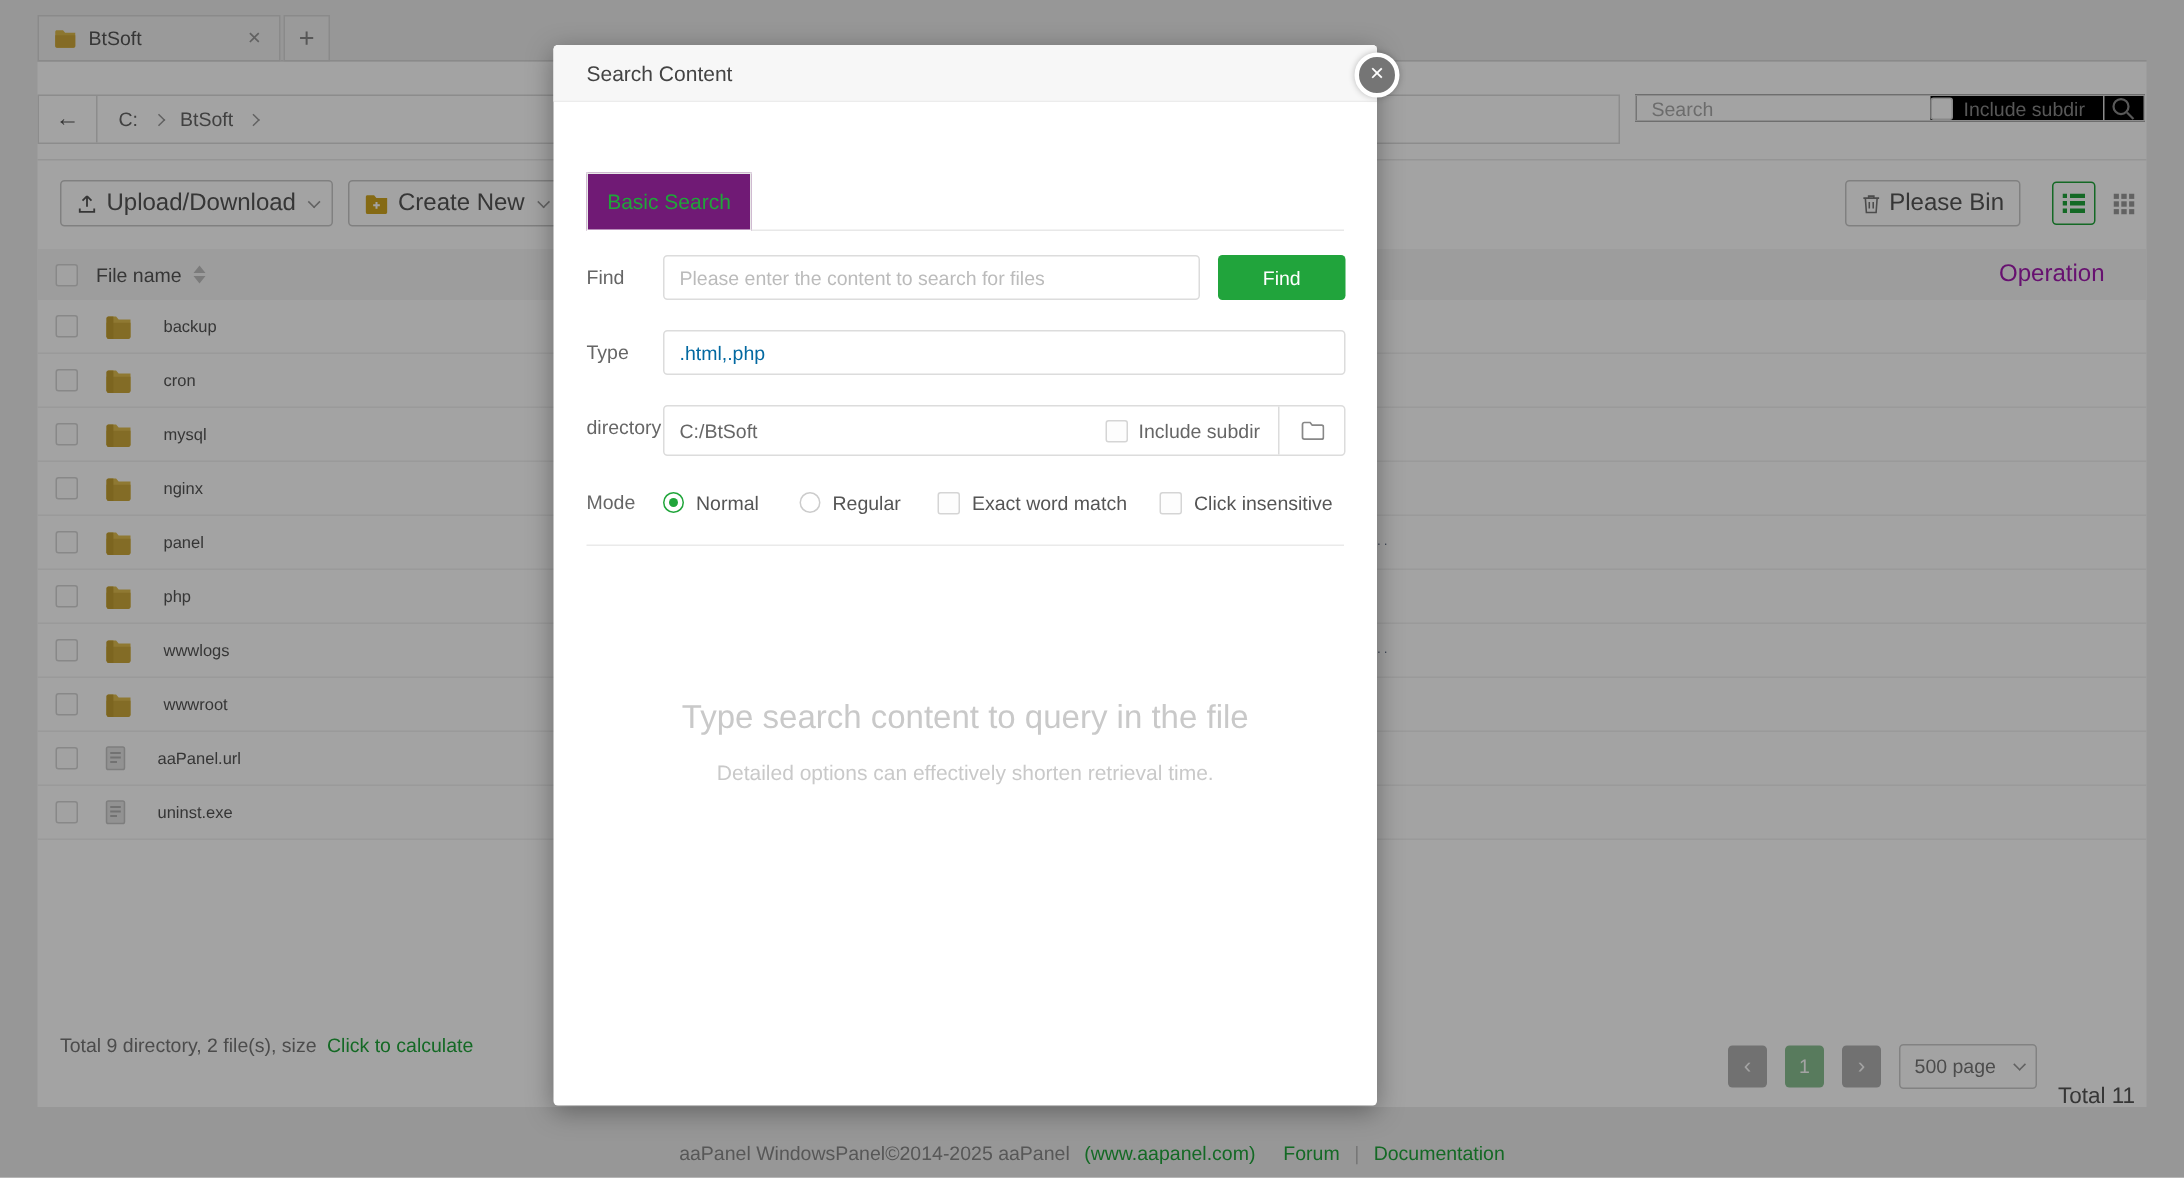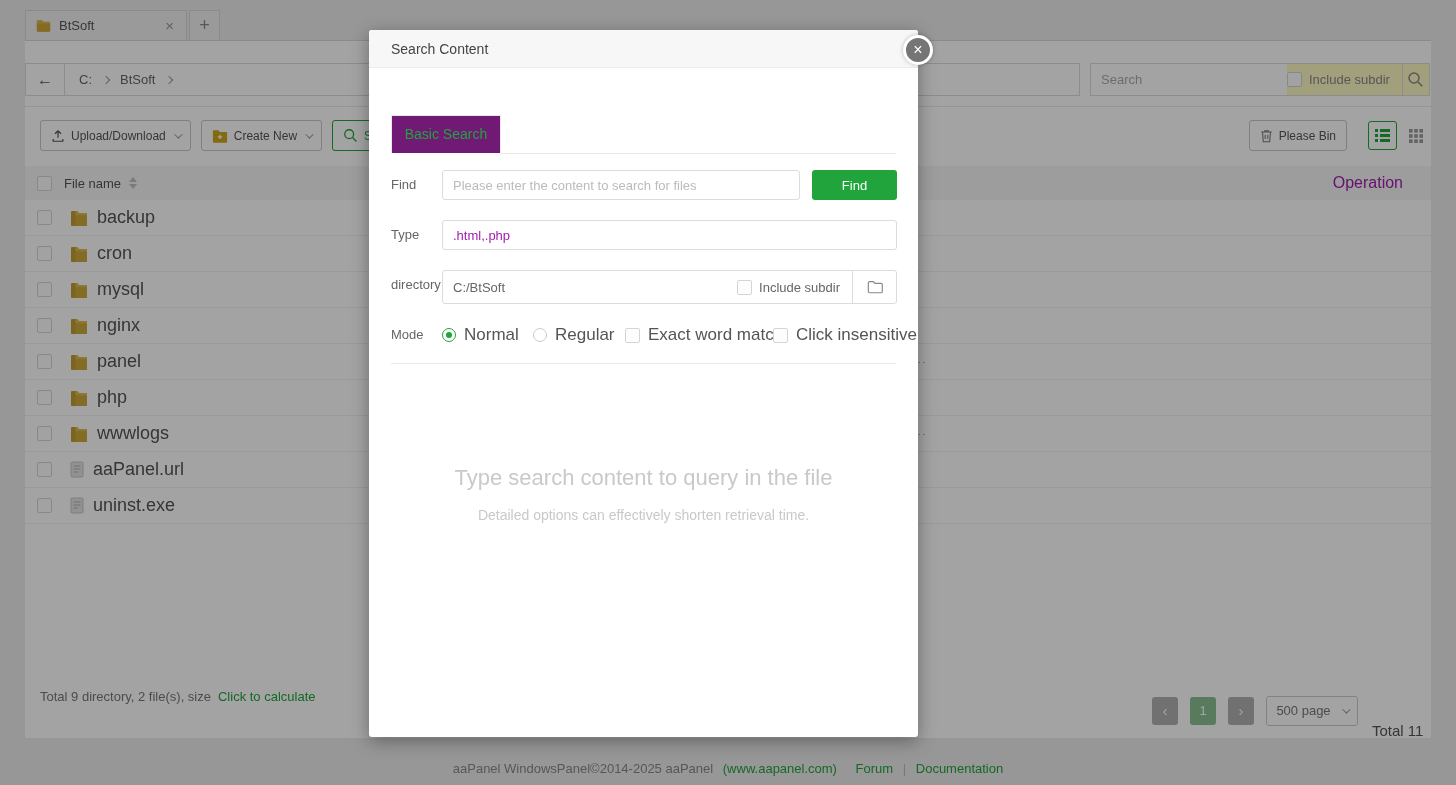--- a/index.html
+++ b/index.html
@@ -17,50 +17,50 @@
   .tab .tclose { color:#999; font-size:15px; padding:0 2px; cursor:pointer; }
   .tabline { position:absolute; left:25px; top:40px; width:1406px; height:1px; background:#d8d8d8; z-index:1; }
 
   
   .pathbar { position:absolute; left:25px; top:63px; width:1055px; height:33px; background:#fff; border:1px solid #dcdcdc; display:flex; align-items:center; }
   .backbtn { width:39px; height:100%; border-right:1px solid #dcdcdc; display:flex; align-items:center; justify-content:center; color:#555; font-size:16px; cursor:pointer; }
   .crumbs { display:flex; align-items:center; padding-left:14px; }
   .crumb { font-size:13px; color:#666; cursor:pointer; }
   .chev-r { width:6px; height:6px; border-top:1.5px solid #999; border-right:1.5px solid #999; transform:rotate(45deg); margin:0 11px; }
 
-  .searchgroup { position:absolute; left:1090px; top:63px; width:340px; height:33px; background:#fef9c3; border:1px solid #dcdcdc; display:flex; align-items:center; }
+  .searchgroup { position:absolute; left:1090px; top:63px; width:340px; height:18px; background:#000000; border:1px solid #dcdcdc; display:flex; align-items:center; }
   .searchgroup input { border:none; outline:none; flex:1; height:100%; padding:0 10px; font-size:13px; color:#555; font-family:inherit; }
   .searchgroup input::placeholder { color:#aaa; }
   .sg-label { font-size:13px; color:#888; margin:0 12px 0 7px; white-space:nowrap; }
   .vsep { width:1px; height:100%; background:#dcdcdc; }
   .magbtn { width:40px; height:100%; display:flex; align-items:center; justify-content:center; cursor:pointer; }
 
   .section-line { position:absolute; left:25px; top:106px; width:1406px; height:1px; background:#e9e9e9; }
 
   
   .toolbar { position:absolute; left:40px; top:120px; display:flex; gap:10px; }
-  .tbtn { height:31px; background:#fff; border:1px solid #c9c9c9; border-radius:3px; display:flex; align-items:center; padding:0 10px; font-size:12px; color:#555; gap:6px; cursor:pointer; white-space:nowrap; }
+  .tbtn { height:31px; background:#fff; border:1px solid #c9c9c9; border-radius:3px; display:flex; align-items:center; padding:0 10px; font-size:16px; color:#555; gap:6px; cursor:pointer; white-space:nowrap; }
   .tbtn.green { border-color:#20a53a; color:#20a53a; }
   .chev-d { width:6px; height:6px; border-right:1.5px solid #999; border-bottom:1.5px solid #999; transform:rotate(45deg) translateY(-2px); margin-left:2px; }
   .toolbar-right { position:absolute; right:26px; top:120px; display:flex; align-items:center; }
   .viewtoggle { width:29px; height:29px; border-radius:3px; display:flex; align-items:center; justify-content:center; cursor:pointer; }
   .viewtoggle.listv { border:1px solid #20a53a; margin-left:21px; }
   .viewtoggle.gridv { margin-left:4px; }
 
   
   .thead { position:absolute; left:25px; top:166px; width:1406px; height:34px; background:#f6f6f6; display:flex; align-items:center; padding-left:12px; }
   .thead .hname { font-size:13px; color:#555; margin-left:12px; }
   .sorter { display:inline-flex; flex-direction:column; margin-left:8px; gap:2px; cursor:pointer; }
   .sorter .up { width:0; height:0; border-left:4px solid transparent; border-right:4px solid transparent; border-bottom:5px solid #c0c0c0; }
   .sorter .dn { width:0; height:0; border-left:4px solid transparent; border-right:4px solid transparent; border-top:5px solid #c0c0c0; }
   .hop { margin-left:auto; padding-right:28px; font-size:16px; color:#a21caf; }
 
   .rows { position:absolute; left:25px; top:200px; width:1406px; }
   .frow { height:36px; display:flex; align-items:center; padding-left:12px; border-bottom:1px solid #f1f1f1; position:relative; cursor:pointer; }
-  .frow .fname { font-size:18px; color:#555; margin-left:9px; }
+  .frow .fname { font-size:11px; color:#555; margin-left:21px; }
   .frow .ficon { margin-left:18px; display:flex; }
   .trail { position:absolute; left:893px; top:11px; font-size:9px; color:#69758a; letter-spacing:2px; }
 
   .cb { width:15px; height:15px; border:1px solid #d5d5d5; border-radius:2px; background:#fdfdfd; flex:none; cursor:pointer; }
 
   
   .totals { position:absolute; left:40px; top:689px; font-size:13px; color:#777; display:flex; gap:7px; }
   .greenlink { color:#20a53a; cursor:pointer; }
   .pager { position:absolute; left:1152px; top:682px; display:flex; align-items:center; gap:12px; }
   .pbtn { width:26px; height:28px; border-radius:3px; background:#b1b1b1; color:#fff; display:flex; align-items:center; justify-content:center; font-size:15px; cursor:pointer; }
@@ -76,28 +76,28 @@
   
   .dim { position:absolute; inset:0; background:rgba(0,0,0,0.36); z-index:10; }
 
   
   .modal { position:absolute; left:369px; top:30px; width:549px; height:707px; background:#fff; z-index:20; border-radius:3px; box-shadow:0 4px 18px rgba(0,0,0,.35); }
   .m-header { height:38px; background:#f7f7f7; border-bottom:1px solid #ececec; line-height:38px; padding-left:22px; font-size:14px; color:#444; border-radius:3px 3px 0 0; }
   .m-close { position:absolute; left:903px; top:35px; width:30px; height:30px; border-radius:50%; background:#757575; border:3px solid #fff; z-index:21; display:flex; align-items:center; justify-content:center; color:#fff; font-size:16px; cursor:pointer; box-shadow:0 0 4px rgba(0,0,0,.25); }
   .m-tabwrap { position:absolute; left:22px; top:85px; width:505px; height:39px; border-bottom:1px solid #e8e8e8; }
   .m-tab { position:absolute; left:0; top:0; width:110px; height:39px; background:#701a75; border:1px solid #e8e8e8; border-bottom:1px solid #fff; text-align:center; line-height:37px; font-size:14px; color:#20a53a; cursor:pointer; }
   .m-label { position:absolute; left:22px; height:30px; line-height:30px; font-size:13px; color:#666; }
-  .m-input { position:absolute; height:30px; border:1px solid #dcdcdc; border-radius:3px; font-size:13px; color:#a21caf; padding:0 10px; outline:none; font-family:inherit; background:#fff; }
+  .m-input { position:absolute; height:30px; border:1px solid #dcdcdc; border-radius:3px; font-size:13px; color:#0369a1; padding:0 10px; outline:none; font-family:inherit; background:#fff; }
   .m-input::placeholder { color:#bbb; }
   .findbtn { position:absolute; left:443px; top:140px; width:85px; height:30px; background:#21a43c; color:#fff; border:none; border-radius:3px; font-size:13px; cursor:pointer; font-family:inherit; }
   .dirgroup { position:absolute; left:73px; top:240px; width:455px; height:34px; border:1px solid #dcdcdc; border-radius:3px; display:flex; align-items:center; }
   .dirgroup input { border:none; outline:none; flex:1; height:100%; padding:0 10px; font-size:13px; color:#666; font-family:inherit; background:transparent; }
   .dir-label { font-size:13px; color:#666; margin:0 12px 0 7px; white-space:nowrap; }
   .dirbtn { width:44px; height:100%; border-left:1px solid #dcdcdc; display:flex; align-items:center; justify-content:center; cursor:pointer; }
-  .mode-item { position:absolute; top:290px; height:30px; display:flex; align-items:center; gap:8px; font-size:17px; color:#555; cursor:pointer; }
+  .mode-item { position:absolute; top:290px; height:30px; display:flex; align-items:center; gap:8px; font-size:13px; color:#555; cursor:pointer; }
   .radio { width:14px; height:14px; border-radius:50%; border:1px solid #ccc; background:#fff; position:relative; flex:none; }
   .radio.on { border-color:#20a53a; }
   .radio.on::after { content:""; position:absolute; left:3px; top:3px; width:6px; height:6px; border-radius:50%; background:#20a53a; }
   .m-divider { position:absolute; left:22px; top:333px; width:505px; border-top:1px solid #eaeaea; }
   .hint-title { position:absolute; left:0; top:435px; width:100%; text-align:center; font-size:22px; color:#c9c9c9; }
   .hint-sub { position:absolute; left:0; top:477px; width:100%; text-align:center; font-size:14px; color:#c9c9c9; }
 </style>
 </head>
 <body>
 
@@ -301,20 +301,33 @@
           <path d="M1 5.2h16v9.2c0 .9-.7 1.6-1.6 1.6H2.6A1.6 1.6 0 0 1 1 14.4z" fill="#cda93c"></path>
           <path d="M1 2.4C1 1.6 1.6 1 2.4 1h3.2v15H2.6A1.6 1.6 0 0 1 1 14.4z" fill="#c39f33"></path>
         </svg>
     </span>
 
     <span class="fname">wwwlogs</span>
     <span class="trail">..</span>
   </div>
     <div class="frow">
     <span class="cb"></span>
+    <span class="ficon">
+      <svg width="18" height="16" viewBox="0 0 18 16">
+          <path d="M1 2.4C1 1.6 1.6 1 2.4 1h5l1.7 2H17v11.4c0 .9-.7 1.6-1.6 1.6H2.6A1.6 1.6 0 0 1 1 14.4z" fill="#e0bd4f"></path>
+          <path d="M1 5.2h16v9.2c0 .9-.7 1.6-1.6 1.6H2.6A1.6 1.6 0 0 1 1 14.4z" fill="#cda93c"></path>
+          <path d="M1 2.4C1 1.6 1.6 1 2.4 1h3.2v15H2.6A1.6 1.6 0 0 1 1 14.4z" fill="#c39f33"></path>
+        </svg>
+    </span>
+
+    <span class="fname">wwwroot</span>
+
+  </div>
+    <div class="frow">
+    <span class="cb"></span>
 
     <span class="ficon">
       <svg width="14" height="17" viewBox="0 0 14 17">
           <rect x="1" y="1" width="12" height="15" rx="1.2" fill="#e4e4e4" stroke="#c6c6c6"></rect>
           <path d="M3.5 5h7M3.5 8h7M3.5 11h4.5" stroke="#b2b2b2" stroke-width="1.2"></path>
         </svg>
     </span>
     <span class="fname">aaPanel.url</span>
 
   </div>

